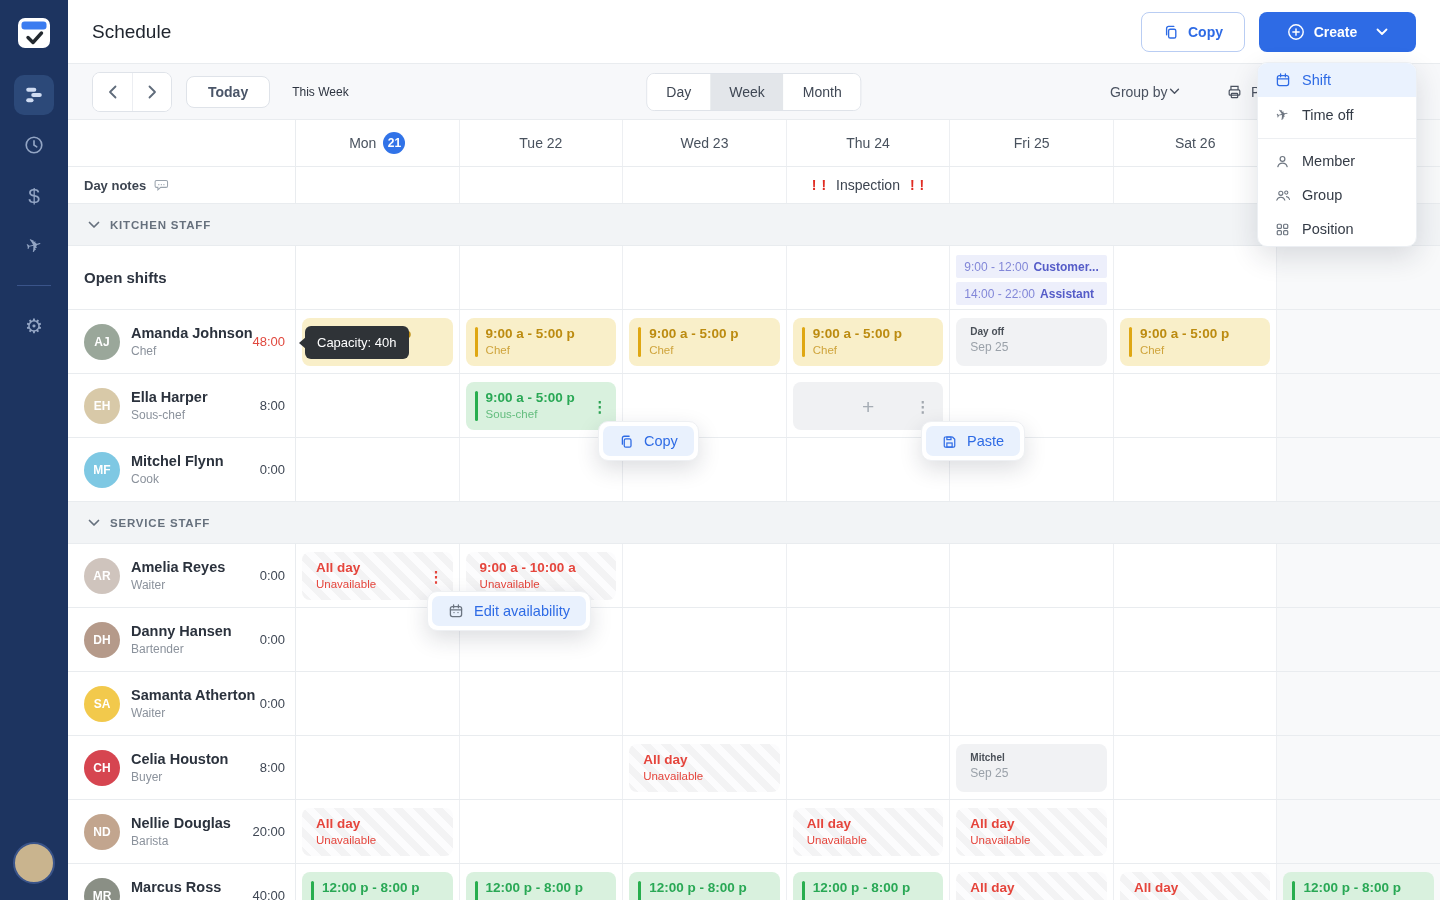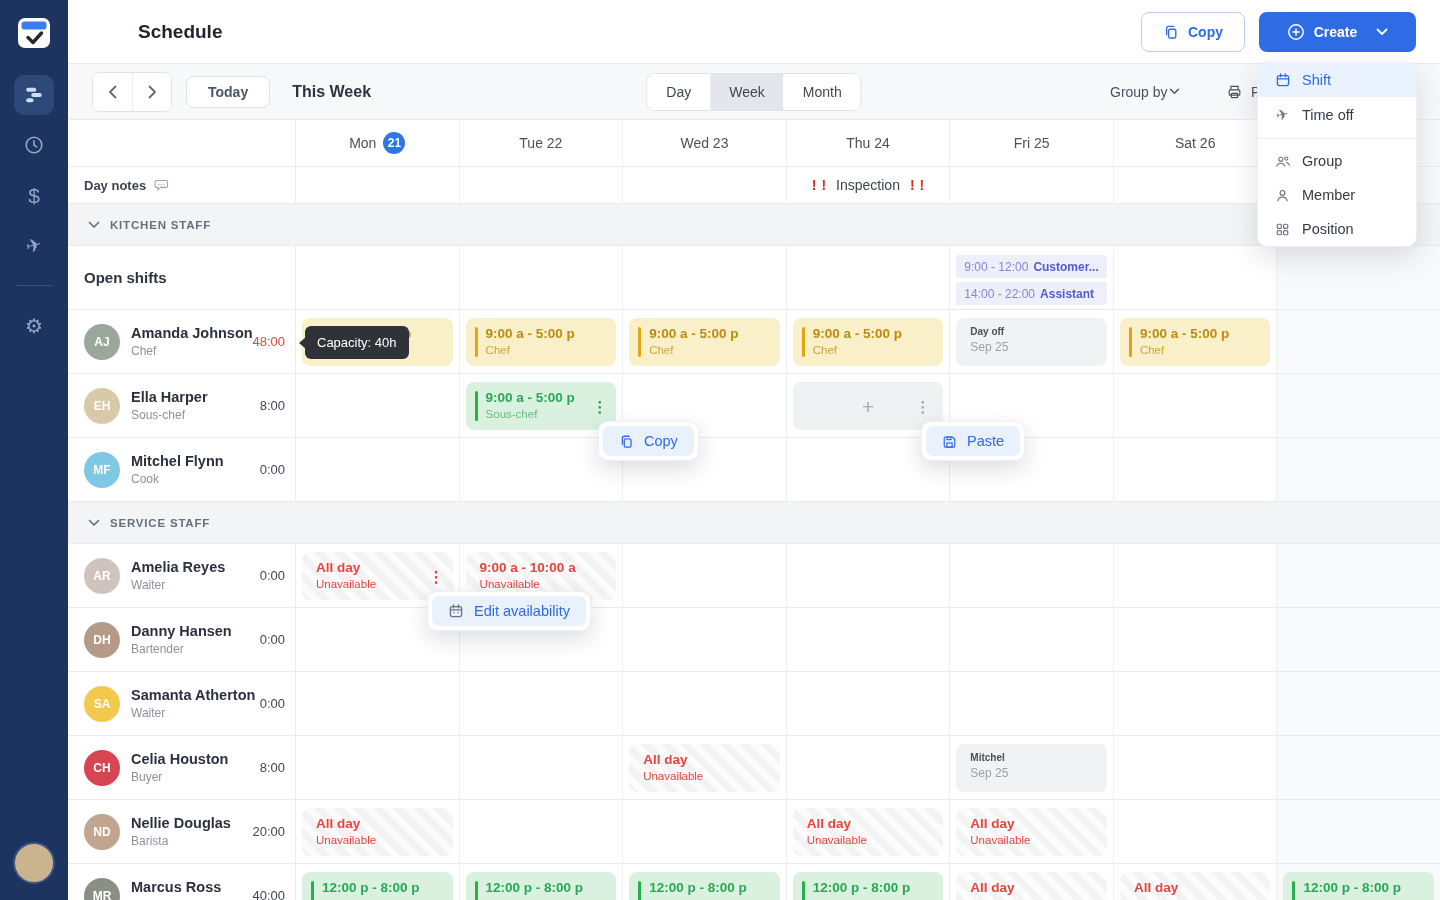--- a/index.html
+++ b/index.html
@@ -15,33 +15,33 @@
   .side-item.active { background:#2c4979; color:#dbe6f7; }
   .side-divider { width:34px; height:1px; background:#3a548a; margin:10px 0; }
   .side-avatar { margin-top:auto; width:42px; height:42px; border-radius:50%; background:#c9b48e; border:2px solid #3a548a; display:flex; align-items:center; justify-content:center; color:#6b5b39; font-weight:bold; font-size:13px; }
   .glyph { font-size:20px; line-height:1; }
   .plane-glyph { display:inline-block; transform:rotate(-14deg); font-size:19px; }
 
   
   .main { flex:1; position:relative; display:flex; flex-direction:column; background:#fff; }
 
   .topbar { height:64px; flex:0 0 64px; background:#fff; border-bottom:1px solid #e9ecef; display:flex; align-items:center; padding:0 24px; }
-  .page-title { font-size:19px; font-weight:bold; color:#20262f;margin-left:46px; }
+  .page-title { font-size:19px; font-weight:normal; color:#20262f; }
   .topbar-actions { margin-left:auto; display:flex; gap:14px; align-items:center; }
   .btn { border:none; background:none; cursor:pointer; font-family:inherit; }
   .btn-copy { height:40px; width:104px; border:1px solid #b9cdf3; border-radius:8px; background:#fff; color:#2e6be5; font-size:14px; font-weight:bold; display:flex; align-items:center; justify-content:center; gap:9px; }
   .btn-create { height:40px; width:157px; border-radius:8px; background:#2e6be5; color:#fff; font-size:14px; font-weight:bold; display:flex; align-items:center; justify-content:center; gap:9px; }
   .btn-create .chev { margin-left:10px; display:flex; }
 
   .toolbar { height:56px; flex:0 0 56px; background:#f7f8fa; border-bottom:1px solid #e9ecef; display:flex; align-items:center; padding:0 24px; gap:14px; position:relative; }
   .navgroup { display:flex; border:1px solid #dfe3e9; border-radius:8px; background:#fff; overflow:hidden; height:40px; }
   .navbtn { width:39px; display:flex; align-items:center; justify-content:center; color:#5f6b7a; cursor:pointer; background:#fff; }
   .navbtn + .navbtn { border-left:1px solid #eceef2; }
   .btn-today { height:32px; padding:0 21px; border:1px solid #dfe3e9; border-radius:8px; background:#fff; color:#4a5568; font-size:14px; font-weight:bold; }
-  .range-label { font-size:16px; font-weight:bold; color:#2d3440; margin-left:8px; }
+  .range-label { font-size:12px; font-weight:normal; color:#2d3440; margin-left:8px; }
   .segmented { position:absolute; left:50%; top:50%; transform:translate(-50%,-50%); display:flex; border:1px solid #dfe3e9; border-radius:8px; background:#fff; overflow:hidden; height:38px; }
   .seg-item { padding:0 19px; display:flex; align-items:center; font-size:14px; color:#3f4754; cursor:pointer; background:#fff; }
   .seg-item.active { background:#e3e6ea; }
   .groupby { position:absolute; left:1042px; top:50%; transform:translateY(-50%); display:flex; align-items:center; gap:1px; font-size:14px; color:#4a5260; cursor:pointer; }
   .printbtn { position:absolute; left:1158px; top:50%; transform:translateY(-50%); display:flex; align-items:center; gap:8px; font-size:14px; color:#4a5260; cursor:pointer; white-space:nowrap; }
 
   
   .grid { flex:1; overflow:hidden; background:#fff; }
   .row { display:flex; border-bottom:1px solid #e9ecef; }
   .mcell { width:228px; flex:0 0 228px; border-right:1px solid #e9ecef; display:flex; align-items:center; padding:0 10px 0 16px; gap:11px; }
@@ -608,37 +608,37 @@
       </div>
       <div class="dd-item">
         <span class="ddicon">
             <span class="plane-glyph" style="font-size:15px;">✈</span>
           </span>
         <span>Time off</span>
       </div>
       <div class="dd-divider"></div>
       <div class="dd-item">
         <span class="ddicon">
+          <svg width="15" height="15" viewBox="0 0 20 20" fill="none" stroke="currentColor" stroke-width="1.6">
+              <circle cx="10" cy="6.5" r="3.2"></circle>
+              <path d="M3.8 17c.8-3.2 3.3-4.8 6.2-4.8s5.4 1.6 6.2 4.8" stroke-linecap="round"></path>
+            </svg>
+        </span>
+        <span>Member</span>
+      </div>
+      <div class="dd-item">
+        <span class="ddicon">
           <svg width="16" height="15" viewBox="0 0 22 20" fill="none" stroke="currentColor" stroke-width="1.5">
               <circle cx="8" cy="7" r="2.8"></circle>
               <path d="M2.5 16.5c.7-2.8 2.9-4.2 5.5-4.2s4.8 1.4 5.5 4.2" stroke-linecap="round"></path>
               <circle cx="15.5" cy="6" r="2.2"></circle>
               <path d="M15.8 11.5c2.1.2 3.6 1.5 4.2 3.8" stroke-linecap="round"></path>
             </svg>
         </span>
         <span>Group</span>
-      </div>
-      <div class="dd-item">
-        <span class="ddicon">
-          <svg width="15" height="15" viewBox="0 0 20 20" fill="none" stroke="currentColor" stroke-width="1.6">
-              <circle cx="10" cy="6.5" r="3.2"></circle>
-              <path d="M3.8 17c.8-3.2 3.3-4.8 6.2-4.8s5.4 1.6 6.2 4.8" stroke-linecap="round"></path>
-            </svg>
-        </span>
-        <span>Member</span>
       </div>
       <div class="dd-item">
         <span class="ddicon">
           <svg width="15" height="15" viewBox="0 0 20 20" fill="none" stroke="currentColor" stroke-width="1.6">
               <rect x="3" y="3" width="5.5" height="5.5" rx="1.3"></rect>
               <rect x="11.5" y="3" width="5.5" height="5.5" rx="1.3"></rect>
               <rect x="3" y="11.5" width="5.5" height="5.5" rx="1.3"></rect>
               <rect x="11.5" y="11.5" width="5.5" height="5.5" rx="1.3"></rect>
             </svg>
         </span>

